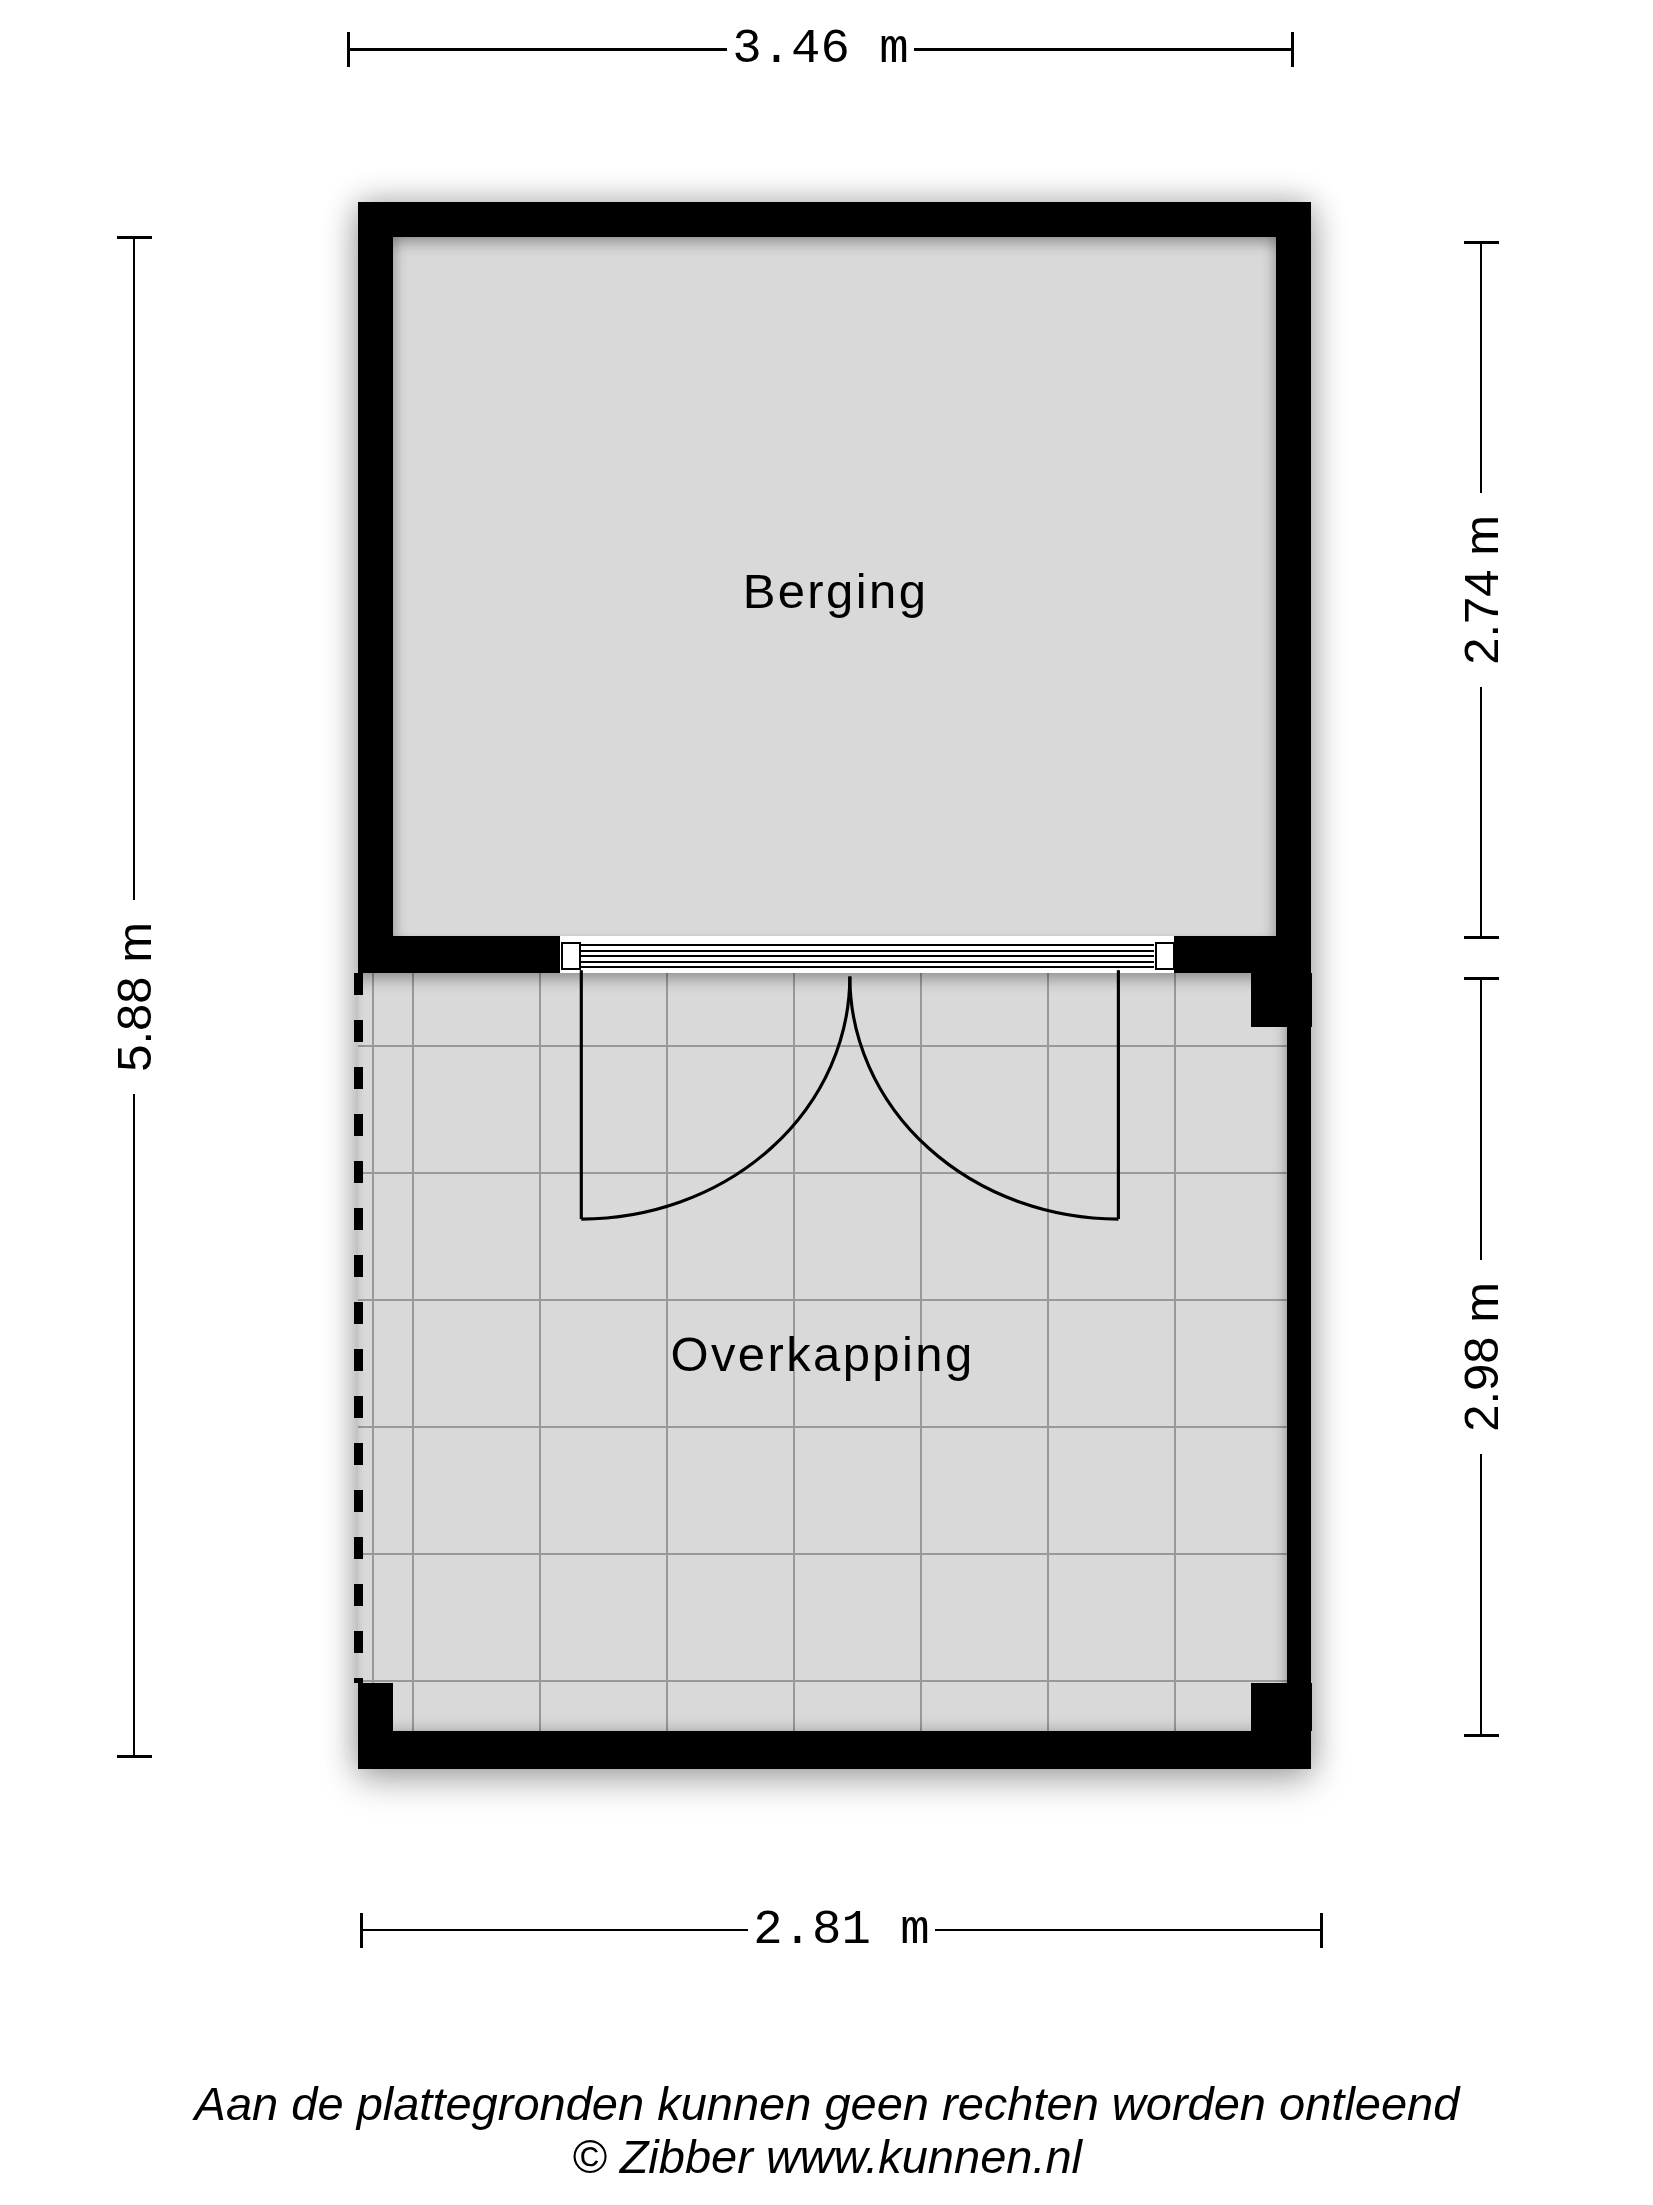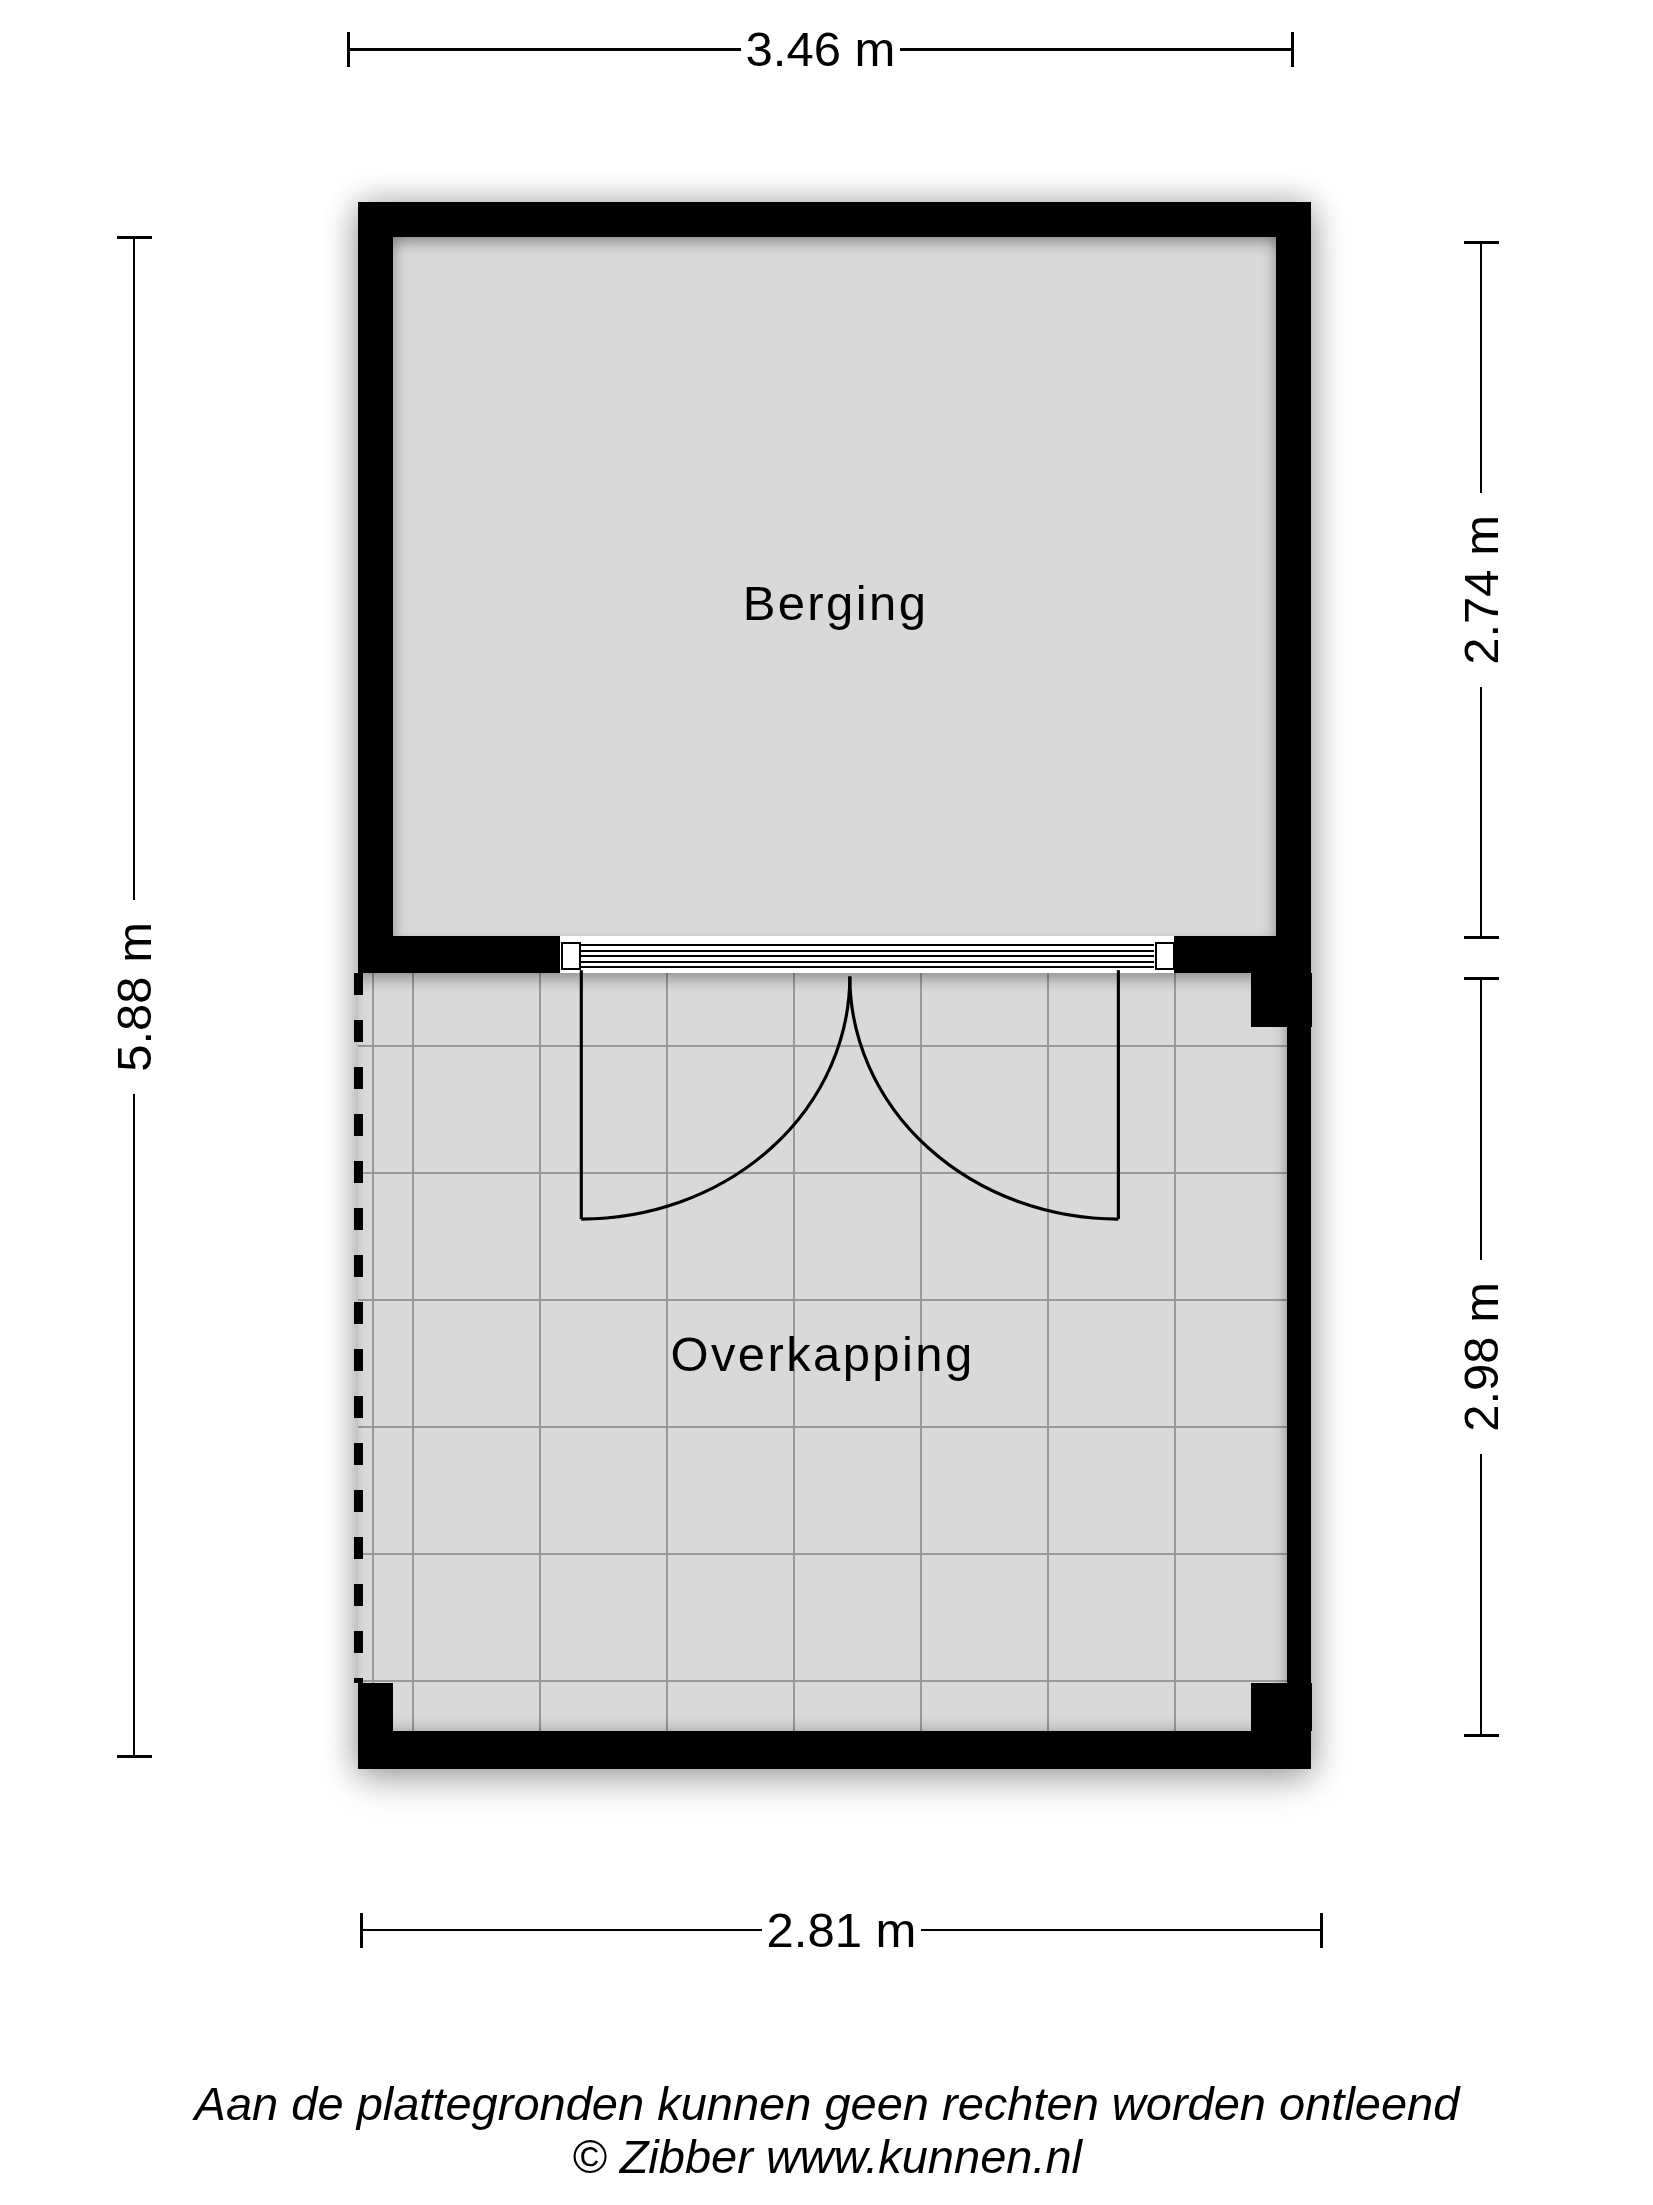--- a/index.html
+++ b/index.html
@@ -16,21 +16,21 @@
   #canvas{position:relative;width:1654px;height:2205px;background:var(--background);overflow:hidden;}
 
   
   .dim-h{position:absolute;display:flex;align-items:center;}
   .dim-h .tick{width:3.2px;height:35px;background:var(--dimension-line);flex:0 0 auto;}
   .dim-h .seg{flex:1 1 auto;height:2.4px;background:var(--dimension-line);}
   .dim-v{position:absolute;display:flex;flex-direction:column;align-items:center;}
   .dim-v .tick{width:35px;height:3.2px;background:var(--dimension-line);flex:0 0 auto;}
   .dim-v .seg{flex:1 1 auto;width:2.4px;background:var(--dimension-line);}
   .dim-label{font-size:49px;line-height:1;white-space:nowrap;color:var(--text);}
-  .dim-h .dim-label{margin:0 5px;}
+  .dim-h .dim-label{margin:0 5px;font-family:Liberation Mono, monospace;}
   .dim-v .dim-label{margin:22px 0;writing-mode:vertical-rl;transform:rotate(180deg);}
 
   
   .plan-shadow{position:absolute;left:358px;top:202px;width:953px;height:1567px;
     box-shadow:0 0 30px rgba(0,0,0,.30),0 12.6px 36px rgba(0,0,0,.22);}
 
   
   .berging{position:absolute;left:358px;top:202px;width:953px;height:734px;
     background:var(--floor);
     border-top:35px solid var(--wall);border-left:35px solid var(--wall);border-right:35px solid var(--wall);
@@ -65,21 +65,21 @@
   .wall-bottom{position:absolute;left:358px;top:1731px;width:953px;height:38px;background:var(--wall);}
   .dashed-edge{position:absolute;left:354px;top:973px;width:8.7px;height:710px;
     background:repeating-linear-gradient(180deg,var(--wall) 0 22px,transparent 22px 47px);}
 
   .door-svg{position:absolute;left:0;top:0;width:1654px;height:2205px;pointer-events:none;}
   .door-stroke{stroke:var(--wall);stroke-width:4;fill:none;}
 
   
   .room-label{position:absolute;width:473px;text-align:center;font-size:49px;line-height:1.1;
     letter-spacing:2.4px;color:var(--text);}
-  .room-label.berging-label{left:599px;top:565px;margin-top:12px;}
+  .room-label.berging-label{left:599px;top:565px;}
   .room-label.overkapping-label{left:586px;top:1328px;}
 
   
   .footer-line{position:absolute;left:0;width:1654px;text-align:center;font-size:47px;line-height:1.1;color:var(--text);font-style:italic;}
   .footer-line.line1{top:2078px;}
   .footer-line.line2{top:2131px;}
 </style>
 </head>
 <body>
 

